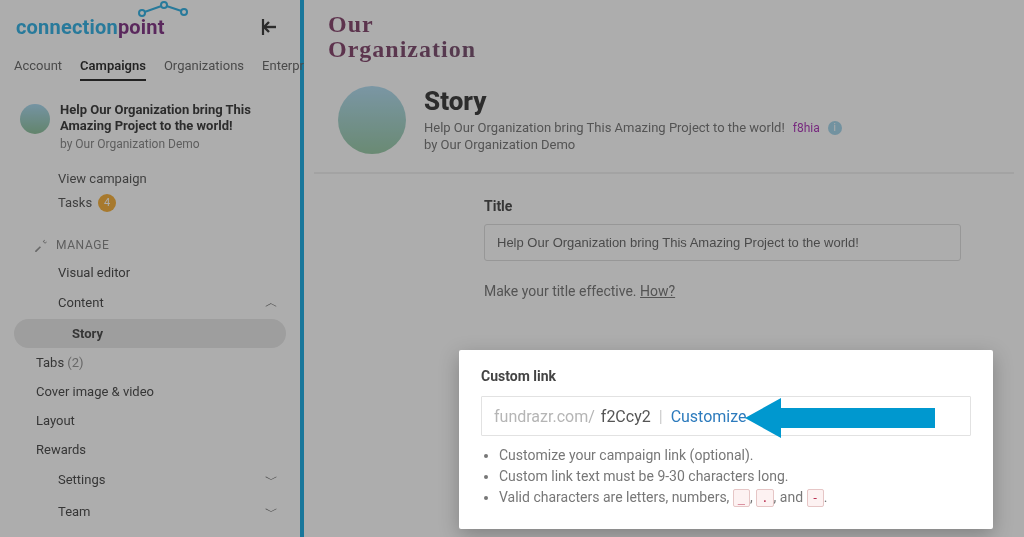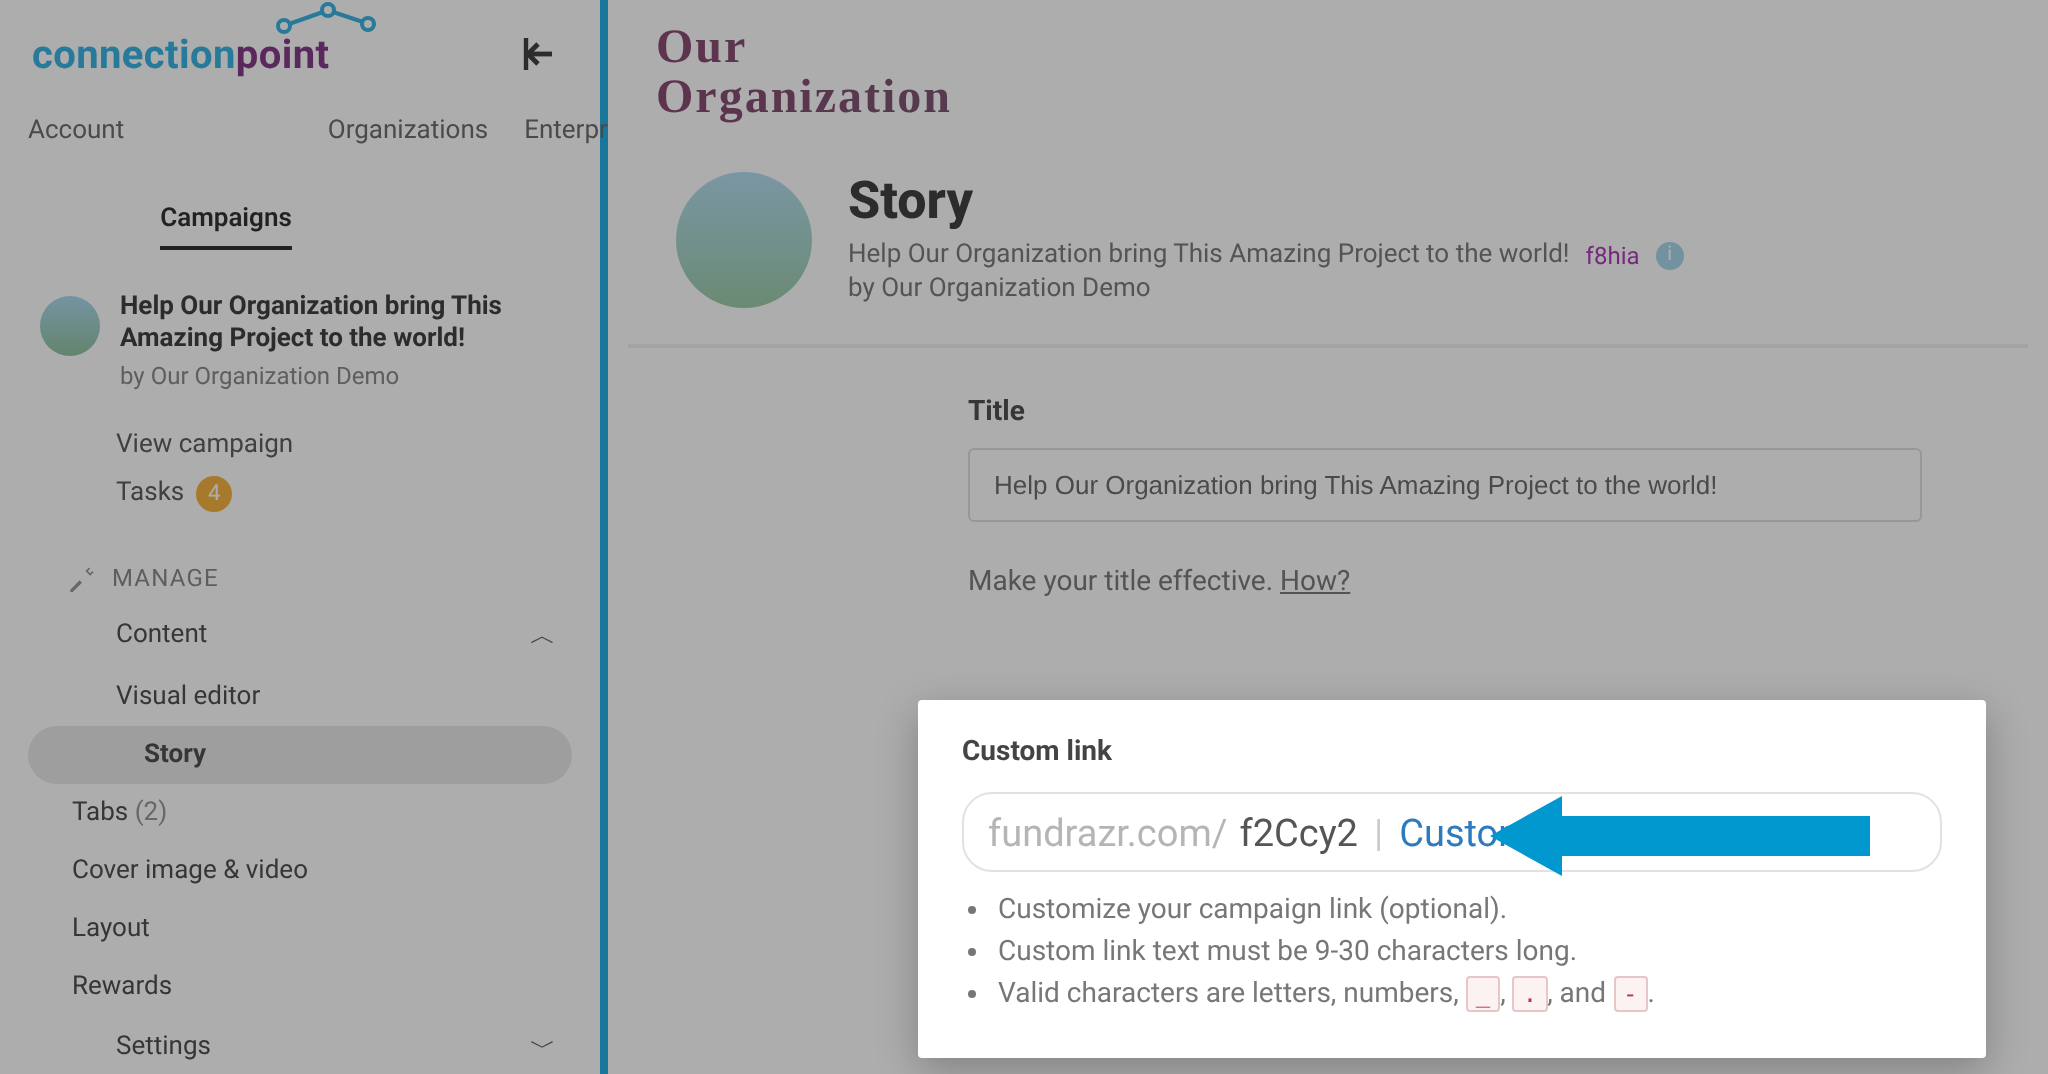--- a/index.html
+++ b/index.html
@@ -10,21 +10,21 @@
   .sidebar { width: 304px; flex: 0 0 304px; background: #fff; border-right: 4px solid #00a3e0; display: flex; flex-direction: column; }
   .sb-header { display: flex; align-items: center; justify-content: space-between; padding: 14px 18px 10px 16px; }
   .logo { display: flex; align-items: baseline; font-weight: 600; font-size: 20px; letter-spacing: 0.2px; position: relative; }
   .logo .cp1 { color: #1aa7e0; font-weight: 700; }
   .logo .cp2 { color: #701a75; font-weight: 700; }
   .logo-icon { position: absolute; top: -14px; left: 120px; }
   .collapse-btn { width: 26px; height: 26px; display: flex; align-items: center; justify-content: center; color: #222; }
 
   .tabs { display: flex; gap: 18px; padding: 8px 14px 4px 14px; font-size: 13px; color: #555; border-bottom: 1px solid transparent; }
   .tabs .tab { padding-bottom: 6px; cursor: pointer; }
-  .tabs .tab.active { color: #111; font-weight: 600; border-bottom: 2px solid #111; margin-top: 44px; }
+  .tabs .tab.active { color: #111; font-weight: 600; border-bottom: 2px solid #111; }
 
   .campaign-block { padding: 16px 14px 6px 20px; display: flex; gap: 10px; align-items: flex-start; }
   .avatar { width: 30px; height: 30px; border-radius: 50%; background: linear-gradient(180deg,#9fd3ee 0%,#7fb98f 100%); flex: 0 0 30px; margin-top: 2px; }
   .camp-title { font-size: 13px; font-weight: 700; line-height: 1.25; color: #222; }
   .camp-org { font-size: 12px; color: #777; margin-top: 2px; }
 
   .camp-links { padding: 10px 14px 4px 58px; font-size: 13px; color:#444; }
   .camp-links div { padding: 4px 0; display:flex; align-items:center; gap:6px; }
   .badge { background: #f5a623; color:#fff; font-size:11px; width:18px; height:18px; border-radius:50%; display:inline-flex; align-items:center; justify-content:center; }
 
@@ -52,21 +52,21 @@
 
   .form-area { padding: 24px 63px 24px 180px; }
   .field-label { font-weight:700; font-size:14px; color:#333; margin-bottom:10px; }
   .text-input { width: 500px; max-width:100%; border:1px solid #d9d9d9; background:#fff; border-radius:3px; padding:10px 12px; font-size:13px; color:#555; }
   .hint { margin-top:22px; font-size:14px; color:#666; }
   .hint .how { text-decoration: underline; cursor:pointer; }
 
   
   .custom-link-card { position:absolute; left:459px; top:350px; width:534px; background:#fff; border-radius:2px; padding:18px 22px 20px 22px; box-shadow: 0 6px 20px rgba(0,0,0,0.25); z-index: 10; }
   .cl-label { font-weight:700; font-size:14px; color:#444; margin-bottom:12px; }
-  .cl-field { border:1px solid #e2e2e2; border-radius:15px; padding:10px 12px; font-size:19px; color:#444; display:flex; align-items:center; gap:6px; height:40px; }
+  .cl-field { border:1px solid #e2e2e2; border-radius:1px; padding:10px 12px; font-size:16px; color:#444; display:flex; align-items:center; gap:6px; height:40px; }
   .cl-prefix { color:#b5b5b5; }
   .cl-slug { color:#555; }
   .cl-divider { color:#ccc; margin: 0 2px; }
   .cl-customize { color:#2d7bbd; cursor:pointer; }
   .cl-bullets { margin-top:10px; padding-left:18px; font-size:14px; color:#777; }
   .cl-bullets li { margin:2px 0; line-height:1.35; }
   .code-chip { display:inline-block; border:1px solid #e6c6c6; background:#fdf2f2; color:#b35; border-radius:2px; padding:0 4px; font-family: monospace; font-size:12px; min-width:14px; text-align:center; }
 
   
   .arrow { position:absolute; left:745px; top:395px; z-index:20; }
@@ -128,27 +128,27 @@
 
     <div class="section-label">
       <svg class="wrench-icon" width="14" height="14" viewBox="0 0 24 24">
           <path fill="#888" d="M22 7l-3 3-4-4 3-3 1 1-2 2 2 2 2-2 1 1zM2 22l8-8 2 2-8 8H2v-2z"></path>
         </svg>
       <span>MANAGE</span>
     </div>
 
     <div class="nav">
       <div class="nav-item level1">
+          <span>Visual editor</span>
+        </div>
+
+      <div class="nav-item level1">
         <span>Content</span>
         <span class="chev">︿</span>
       </div>
-
-      <div class="nav-item level1">
-          <span>Visual editor</span>
-        </div>
       <div class="nav-item level2 selected">
           <span>Story</span>
         </div>
       <div class="nav-item level2">
         <span><span>Tabs</span> <span class="count">(2)</span></span>
       </div>
       <div class="nav-item level2">
           <span>Cover image &amp; video</span>
         </div>
       <div class="nav-item level2">

